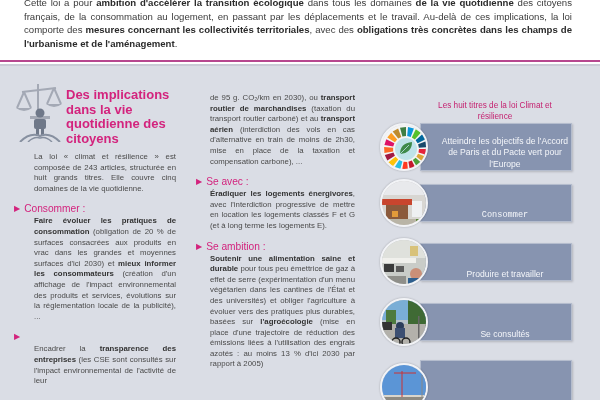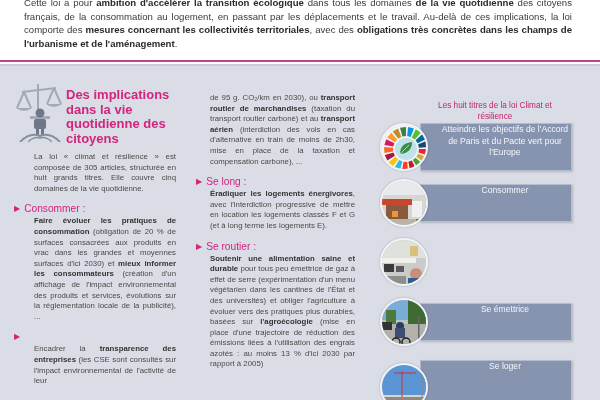--- a/index.html
+++ b/index.html
@@ -21,21 +21,21 @@
   .col2 { left: 210px; top: 85px; width: 145px; margin-top: 8px; }
 
   .sec-title { font-size: 10.2px; line-height: 13px; color: #d3237d; margin-top: 8px; margin-bottom: 1px; margin-left: -20px; display: flex; align-items: center; }
   .sec-title .tri { color: #d3237d; font-size: 8px; margin-right: 4px; }
   .col2 .sec-title { margin-left: -14px; }
   .para { margin: 0; }
 
   .right-title { position: absolute; left: 420px; top: 93px; width: 150px; text-align: center; font-size: 8.2px; line-height: 11.2px; color: #c4206f; margin-top: 7px; }
 
   .title-row { position: absolute; left: 380px; width: 214px; height: 40px; }
-  .title-box { position: absolute; left: 40px; top: 0; width: 152px; height: 100%; background: #8794b0; border: 1px solid #b4bccd; box-shadow: 1px 1px 2px rgba(0,0,0,0.18); display: flex; align-items: flex-start; justify-content: center; text-align: center; color: #f4f6fa; font-size: 8.6px; line-height: 11.5px; padding-left: 18px; }
+  .title-box { position: absolute; left: 40px; top: 0; width: 152px; height: 100%; background: #8794b0; border: 1px solid #b4bccd; box-shadow: 1px 1px 2px rgba(0,0,0,0.18); display: flex; align-items: flex-end; justify-content: center; text-align: center; color: #f4f6fa; font-size: 8.6px; line-height: 11.5px; padding-left: 18px; }
   .circle { position: absolute; left: 0; top: 50%; transform: translateY(-50%); width: 48px; height: 48px; border-radius: 50%; border: 2px solid #f2f3f6; box-shadow: 0 0 2px rgba(0,0,0,0.3); overflow: hidden; z-index: 2; }
 </style>
 </head>
 <body>
 
 <div class="intro" id="intro"><span>Cette loi a pour </span><b>ambition d'accélérer la transition écologique</b><span> dans tous les domaines </span><b>de la vie quotidienne</b><span> des citoyens français, de la consommation au logement, en passant par les déplacements et le travail. Au-delà de ces implications, la loi comporte des </span><b>mesures concernant les collectivités territoriales</b><span>, avec des </span><b>obligations très concrètes dans les champs de l'urbanisme et de l'aménagement</b><span>.</span></div>
 
 <div class="rule"></div>
 <div class="panel"></div>
 
@@ -55,45 +55,45 @@
     <rect x="22" y="48" width="3" height="8" fill="#6f7889"></rect>
     <rect x="27" y="48" width="3" height="8" fill="#6f7889"></rect>
     <path d="M6 62 Q16 52 26 56 Q36 52 46 62" stroke="#8790a0" stroke-width="2" fill="none"></path>
     <path d="M14 62 Q20 56 26 58 Q32 56 38 62" stroke="#8790a0" stroke-width="1.5" fill="none"></path>
   </svg>
 </div>
 
 <div class="heading">Des implications dans la vie quotidienne des citoyens</div>
 
 <div class="col col1">
-  <p class="para">La loi « climat et résilience » est composée de 305 articles, structurée en huit grands titres. Elle couvre cinq domaines de la vie quotidienne.</p>
+  <p class="para">La loi « climat et résilience » est composée de 243 articles, structurée en huit grands titres. Elle couvre cinq domaines de la vie quotidienne.</p>
   <div id="col1-body">
       <div class="sec-title">
         <span class="tri">▶</span>
         <span>Consommer :</span>
       </div>
       <p class="para"><b>Faire évoluer les pratiques de consommation</b><span> (obligation de 20 % de surfaces consacrées aux produits en vrac dans les grandes et moyennes surfaces d'ici 2030) et </span><b>mieux informer les consommateurs</b><span> (création d'un affichage de l'impact environnemental des produits et services, évolutions sur la réglementation locale de la publicité), ...</span></p>
       <div class="sec-title">
         <span class="tri">▶</span>
       </div>
       <p class="para"><span>Encadrer la </span><b>transparence des entreprises</b><span> (les CSE sont consultés sur l'impact environnemental de l'activité de leur</span></p>
     </div>
 </div>
 
 <div class="col col2">
   <p class="para" id="col2-lead"><span>de 95 g. CO₂/km en 2030), ou </span><b>transport routier de marchandises</b><span> (taxation du transport routier carboné) et au </span><b>transport aérien</b><span> (interdiction des vols en cas d'alternative en train de moins de 2h30, mise en place de la taxation et compensation carbone), ...</span></p>
   <div id="col2-body">
       <div class="sec-title">
         <span class="tri">▶</span>
-        <span>Se long :</span>
+        <span>Se avec :</span>
       </div>
       <p class="para"><b>Éradiquer les logements énergivores</b><span>, avec l'interdiction progressive de mettre en location les logements classés F et G (et à long terme les logements E).</span></p>
       <div class="sec-title">
         <span class="tri">▶</span>
-        <span>Se routier :</span>
+        <span>Se ambition :</span>
       </div>
       <p class="para"><b>Soutenir une alimentation saine et durable</b><span> pour tous peu émettrice de gaz à effet de serre (expérimentation d'un menu végétarien dans les cantines de l'État et des universités) et obliger l'agriculture à évoluer vers des pratiques plus durables, basées sur </span><b>l'agroécologie</b><span> (mise en place d'une trajectoire de réduction des émissions liées à l'utilisation des engrais azotés : au moins 13 % d'ici 2030 par rapport à 2005)</span></p>
     </div>
 </div>
 
 <div class="right-title">Les huit titres de la loi Climat et résilience</div>
 
 <div id="titles-list">
     <div class="title-row" style="top: 123px; height: 48px;">
       <div class="title-box">
@@ -116,51 +116,54 @@
           <polygon points="20.4,11.5 18.0,2.8 24.0,2.0 24.0,11.0" fill="#3f7e44"></polygon>
           <polygon points="25.2,11.1 26.0,2.1 31.9,3.5 28.7,11.9" fill="#0a97d9"></polygon>
           <polygon points="29.8,12.4 33.8,4.3 38.8,7.7 32.8,14.4" fill="#56c02b"></polygon>
           <polygon points="33.6,15.2 40.3,9.2 43.7,14.2 35.6,18.2" fill="#00689d"></polygon>
           <polygon points="36.1,19.3 44.5,16.1 45.9,22.0 36.9,22.8" fill="#19486a"></polygon>
           <circle cx="24" cy="24" r="11" fill="#bfe3ea"></circle>
           <path d="M18 29 Q18 18 30 17 Q30 28 18 29 Z" fill="#3e8a4a"></path>
           <line x1="18" y1="29" x2="27" y2="20" stroke="#bfe3ea" stroke-width="0.8"></line>
         </svg></div>
     </div>
-    <div class="title-row" style="top: 184px; height: 38px;">
+    <div class="title-row" style="top: 184px; height: 38px; font-family: Liberation Mono, monospace;">
       <div class="title-box">
         <span>Consommer</span>
       </div>
       <div class="circle"><svg width="48" height="48" viewBox="0 0 48 48">
           <rect width="48" height="48" fill="#d8d6d2"></rect>
           <rect x="0" y="0" width="48" height="14" fill="#e8e9ec"></rect>
           <rect x="0" y="18" width="30" height="6" fill="#c8452e"></rect>
           <rect x="4" y="24" width="22" height="14" fill="#8b5a3c"></rect>
           <rect x="30" y="20" width="10" height="16" fill="#eef0f2"></rect>
           <rect x="0" y="38" width="48" height="10" fill="#b9b4a6"></rect>
           <rect x="10" y="30" width="6" height="6" fill="#e39a3a"></rect>
           <rect x="34" y="38" width="12" height="6" fill="#5c8a3a"></rect>
         </svg></div>
     </div>
     <div class="title-row" style="top: 243px; height: 38px;">
+      <div class="title-box">
+        <span>Produire et travailler</span>
+      </div>
       <div class="circle"><svg width="48" height="48" viewBox="0 0 48 48">
           <rect width="48" height="48" fill="#c9ccc8"></rect>
           <rect x="0" y="0" width="48" height="18" fill="#dfe1dc"></rect>
           <rect x="28" y="6" width="8" height="10" fill="#d8c27a"></rect>
           <rect x="0" y="18" width="34" height="5" fill="#f0f0ec"></rect>
           <rect x="2" y="24" width="10" height="8" fill="#3b3b3b"></rect>
           <rect x="14" y="26" width="8" height="6" fill="#5a5a5a"></rect>
           <circle cx="34" cy="34" r="6" fill="#c98f78"></circle>
           <rect x="26" y="38" width="18" height="10" fill="#2e5f8f"></rect>
           <rect x="0" y="36" width="24" height="12" fill="#8f8f8a"></rect>
         </svg></div>
     </div>
     <div class="title-row" style="top: 303px; height: 38px;">
       <div class="title-box">
-        <span>Se émettrice</span>
+        <span>Se consultés</span>
       </div>
       <div class="circle"><svg width="48" height="48" viewBox="0 0 48 48">
           <rect width="48" height="48" fill="#b8c4cc"></rect>
           <rect x="0" y="0" width="48" height="20" fill="#7aaed6"></rect>
           <rect x="26" y="0" width="22" height="26" fill="#3f6a34"></rect>
           <rect x="4" y="10" width="10" height="14" fill="#4d7a3d"></rect>
           <rect x="0" y="24" width="48" height="24" fill="#b3b1ab"></rect>
           <rect x="0" y="22" width="10" height="8" fill="#333"></rect>
           <circle cx="18" cy="26" r="4" fill="#2c3e5c"></circle>
           <rect x="13" y="28" width="10" height="10" fill="#3c4f72"></rect>

